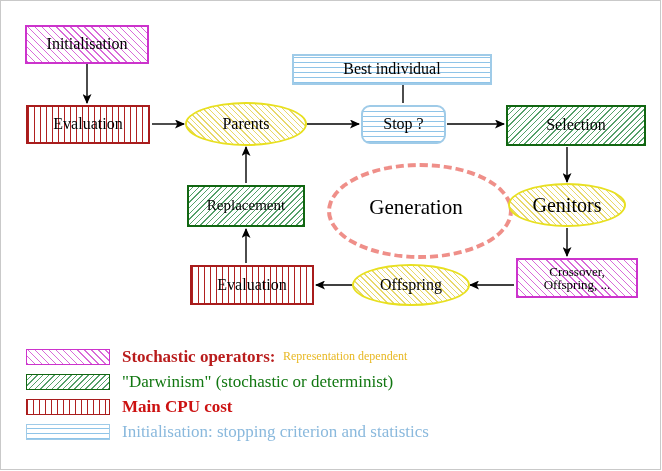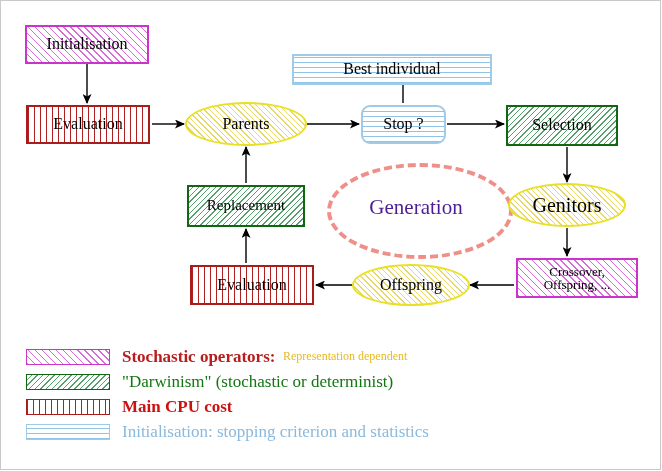--- a/index.html
+++ b/index.html
@@ -92,21 +92,21 @@
   }
   #generation-label {
     position: absolute;
     left: 327px;
     top: 163px;
     width: 178px;
     height: 88px;
     display: flex;
     align-items: center;
     justify-content: center;
-    color: #4c1d95;
+    color: #000000;
     font-size: 21px;
     z-index: 3;
   }
 
   
   #legend {
     position: absolute;
     left: 0;
     top: 344px;
     width: 662px;
@@ -199,21 +199,21 @@
   </div>
 
   <div class="node fill-blue rounded t-big" style="left:361px; top:105px; width:85px; height:39px;">
     <span>Stop ?</span>
   </div>
 
   <div class="node fill-blue t-big" style="left:292px; top:38px; width:200px; height:31px;margin-top:16px;">
     <span>Best individual</span>
   </div>
 
-  <div class="node fill-green t-big" style="left:506px; top:105px; width:112px; height:41px;">
+  <div class="node fill-green t-big" style="left:506px; top:105px; width:140px; height:41px;">
     <span>Selection</span>
   </div>
 
   <div class="node fill-yellow ellipse t-mid" style="left:508px; top:183px; width:118px; height:44px;">
     <span>Genitors</span>
   </div>
 
   <div class="node fill-magenta t-tiny" style="left:516px; top:258px; width:122px; height:40px; flex-direction:column; justify-content:center;">
     <span>Crossover,</span>
     <span>Offspring, ...</span>

